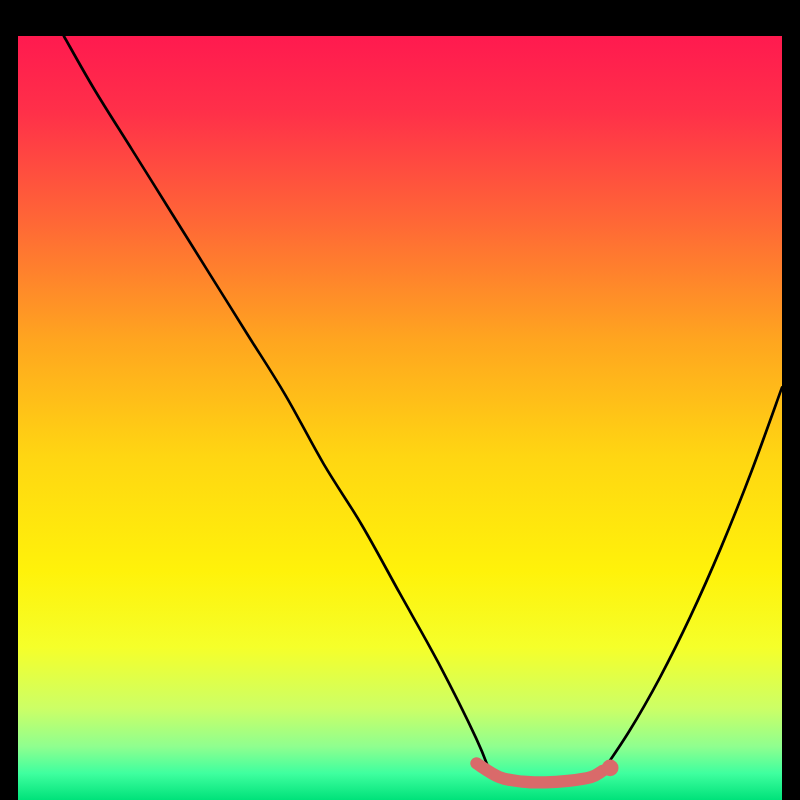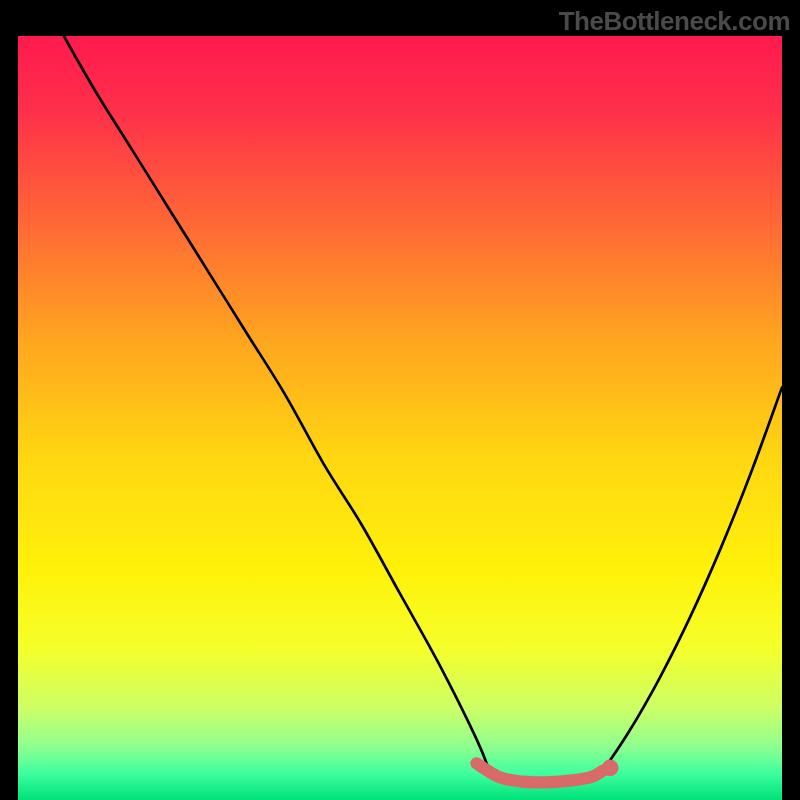--- a/index.html
+++ b/index.html
@@ -40,21 +40,20 @@
   }
   .curves {
     position: absolute;
     inset: 0;
   }
 </style>
 </head>
 <body>
 
 <div class="frame">
-  <div class="watermark">TheBottleneck.com</div>
 
   <div class="plot-area">
     <svg class="gradient" viewBox="0 0 100 100" preserveAspectRatio="none">
       <defs>
         <linearGradient id="bg-grad" x1="0" y1="0" x2="0" y2="1">
             <stop offset="0%" stop-color="#ff1a4f"></stop>
             <stop offset="10%" stop-color="#ff3049"></stop>
             <stop offset="25%" stop-color="#ff6a35"></stop>
             <stop offset="40%" stop-color="#ffa61f"></stop>
             <stop offset="55.00000000000001%" stop-color="#ffd612"></stop>

